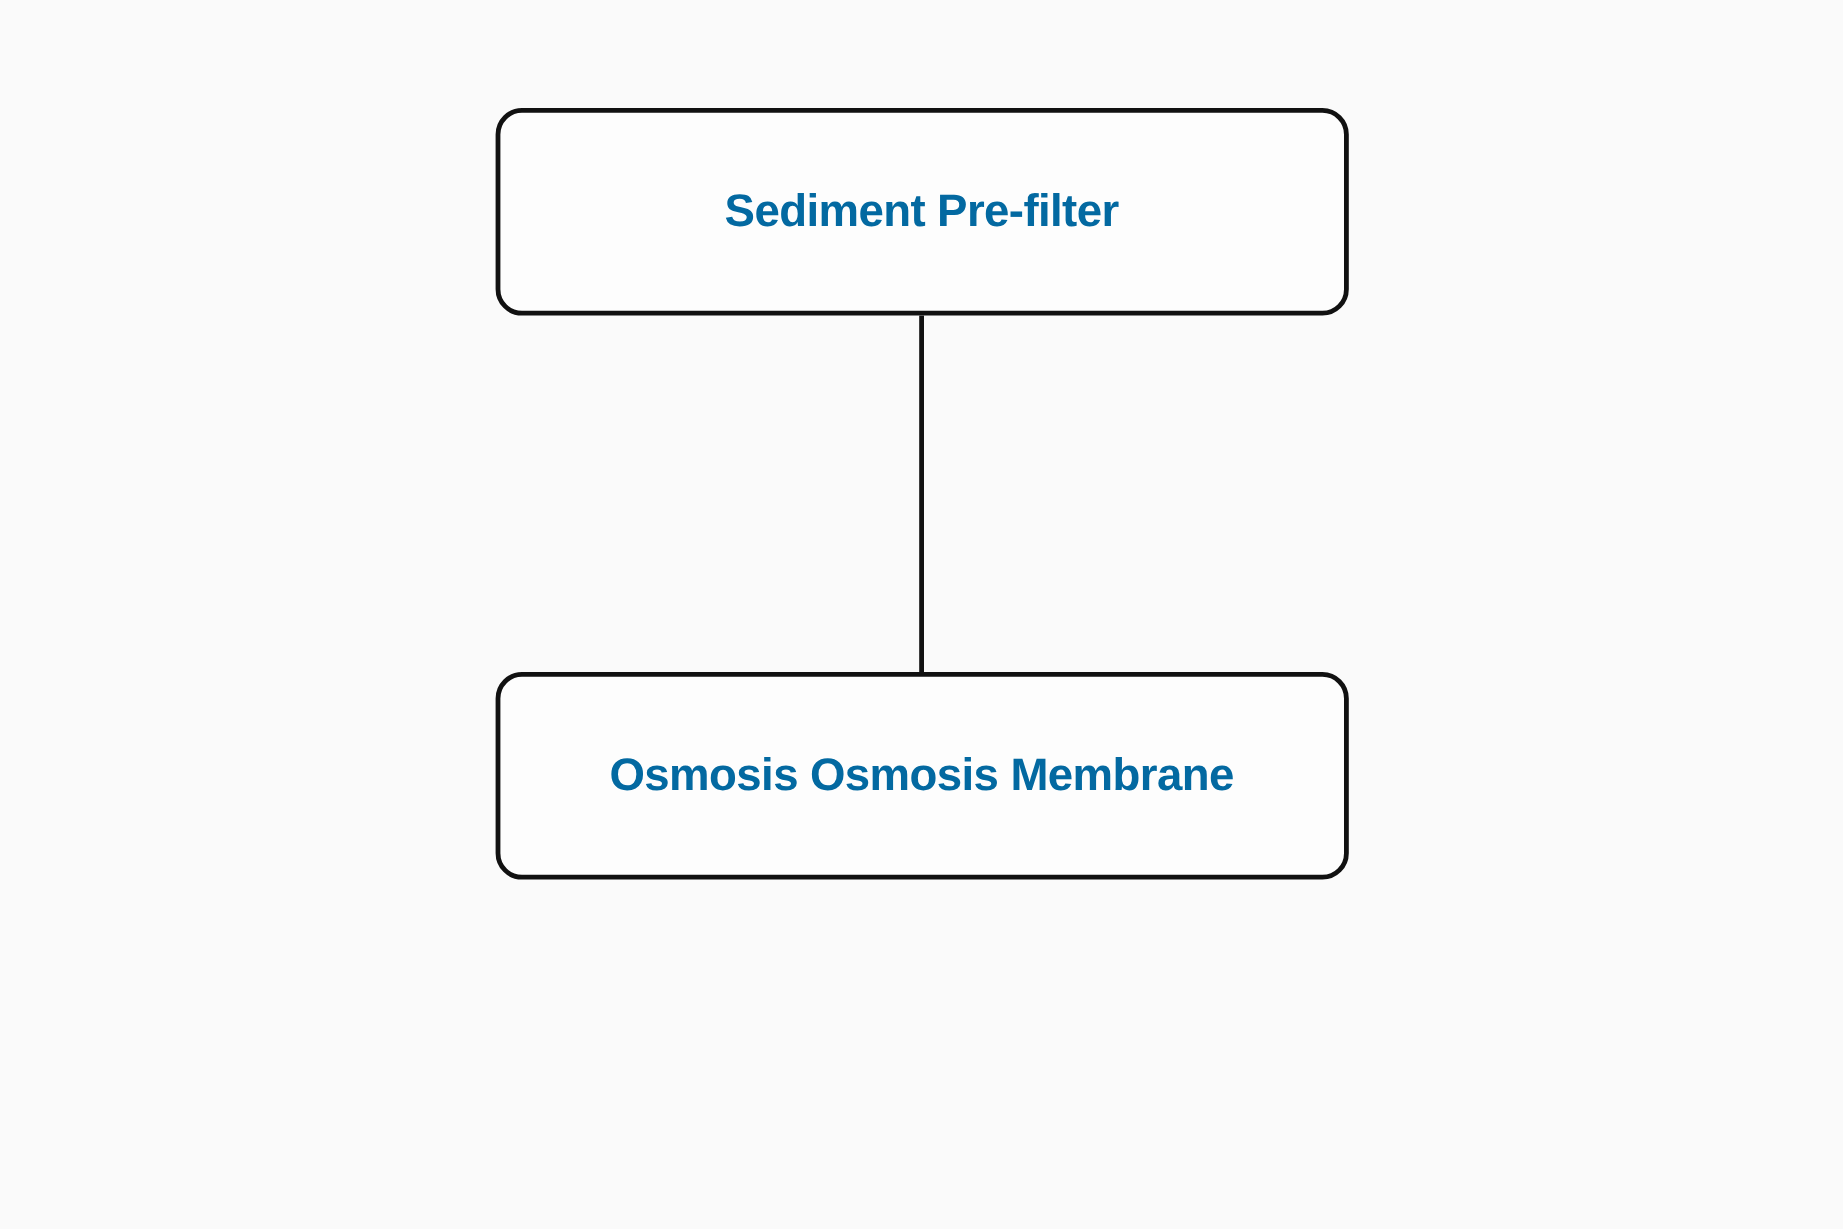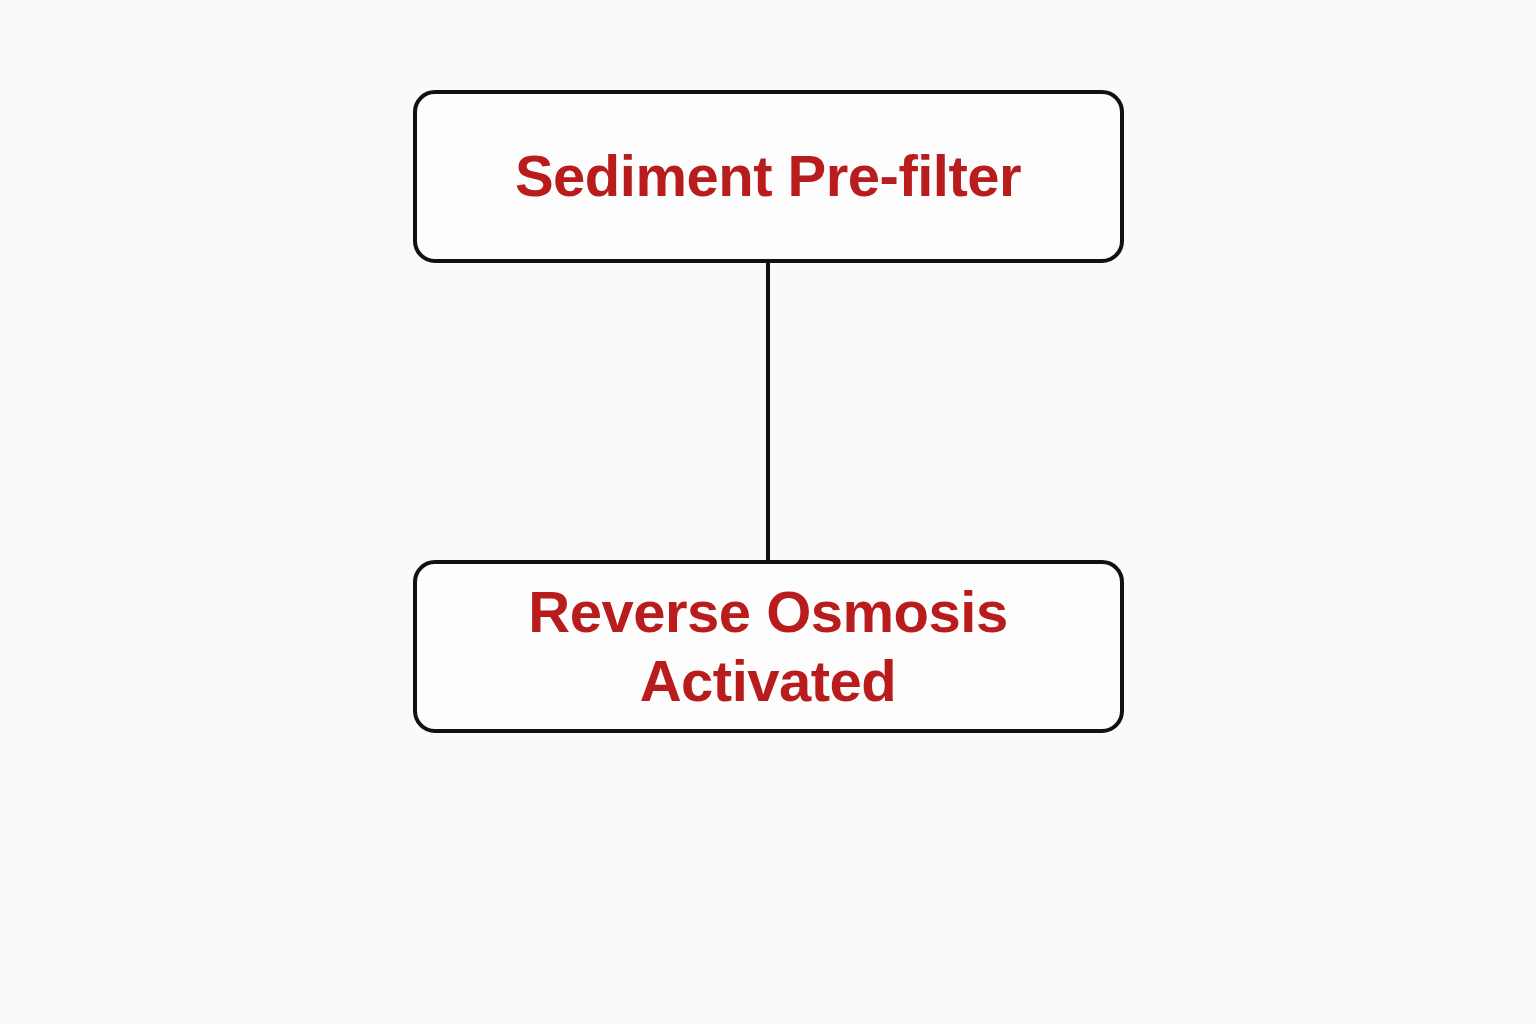--- a/index.html
+++ b/index.html
@@ -28,23 +28,23 @@
     box-sizing: border-box;
     background: #fdfdfd;
     border: 4px solid #111111;
     border-radius: 22px;
     display: flex;
     align-items: center;
     justify-content: center;
     flex-shrink: 0;
   }
   .node-label {
-    font-size: 58px;
+    font-size: 38px;
     font-weight: bold;
-    color: #b91c1c;
+    color: #0369a1;
     text-align: center;
     line-height: 1.18;
     padding: 0 28px;
     letter-spacing: -0.5px;
   }
   .connector {
     width: 4px;
     background: #111111;
     flex-shrink: 0;
   }
@@ -59,16 +59,16 @@
   <div class="node">
     <span class="node-label">Sediment Pre-filter</span>
   </div>
 
   <div class="connector edge-1"></div>
 
 
   <div class="connector edge-2"></div>
 
   <div class="node">
-    <span class="node-label">Reverse Osmosis Activated</span>
+    <span class="node-label">Osmosis Osmosis Membrane</span>
   </div>
 
 </div>
 
 </body></html>

